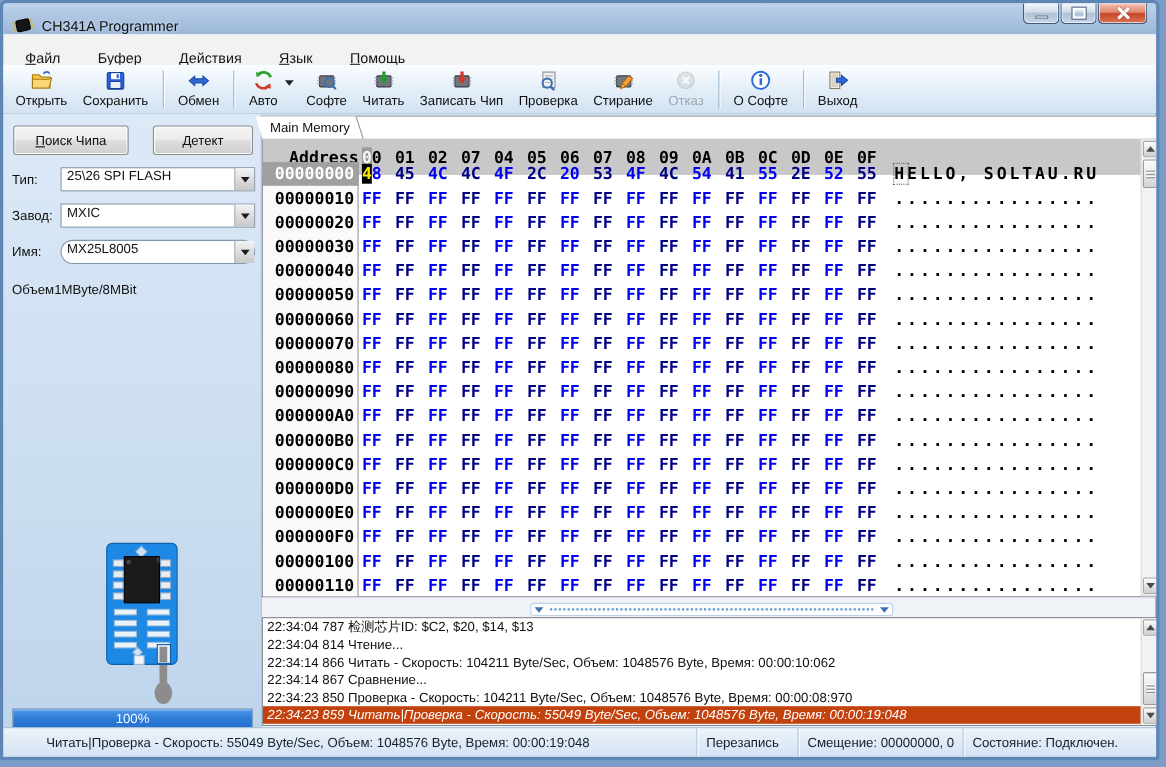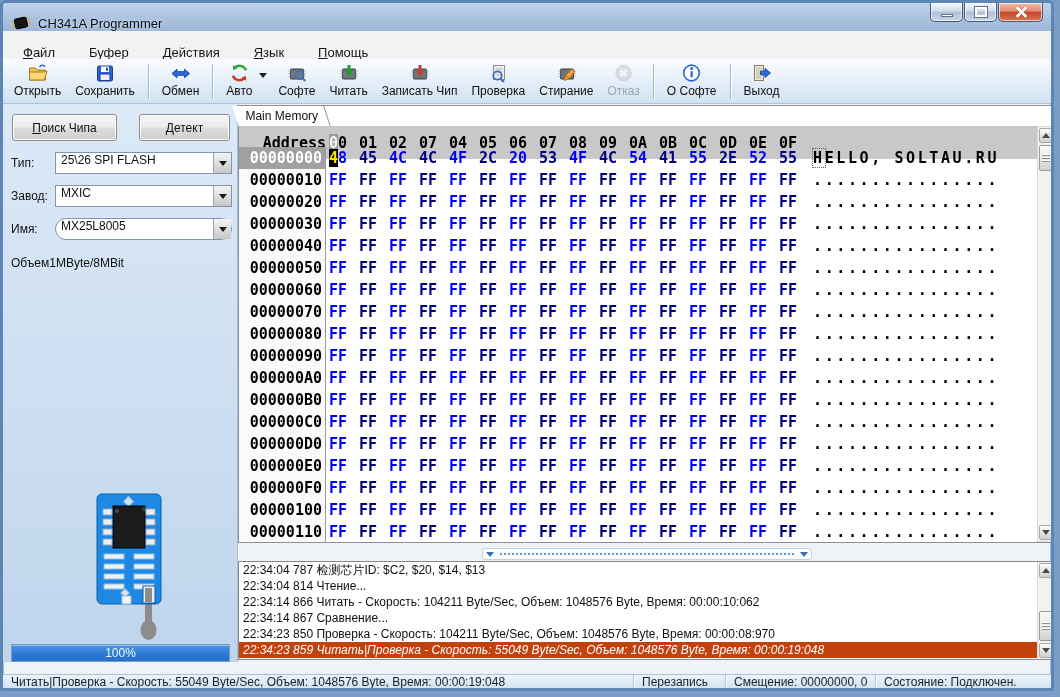--- a/index.html
+++ b/index.html
@@ -114,23 +114,23 @@
   .hs-arrow{width:0;height:0;border-left:4px solid transparent;border-right:4px solid transparent;border-top:5px solid #3A72B0;margin:0 3px;}
 
   
   .log-box{position:absolute;left:235px;top:558px;width:817px;height:99px;background:#fff;border:1px solid #828790;overflow:hidden;}
   .log-line{height:16px;line-height:16px;font-size:12px;color:#101010;padding-left:4px;white-space:nowrap;}
   .log-line.selected{background:#c2410c;color:#fff;font-style:italic;}
   .log-vscroll{right:0;top:0;bottom:0;border:none;border-left:1px solid #DADADA;}
   .log-vscroll .sb-thumb{bottom:18px;height:30px;}
 
   
-  .statusbar{position:absolute;left:0;right:0;bottom:0;height:14px;
+  .statusbar{position:absolute;left:0;right:0;bottom:0;height:27px;
              background:linear-gradient(#EDF4FB,#D3E2F2);border-top:1px solid #A9C3DC;
-             display:flex;align-items:center;font-size:12px;color:#15202B;}
+             display:flex;align-items:center;font-size:12px;color:#15202B;padding-left:31px;}
   .status-seg{padding:0 8px;white-space:nowrap;overflow:hidden;height:100%;display:flex;align-items:center;
               border-right:1px solid #AFC6DB;box-shadow:1px 0 0 #FFFFFF;}
   .status-seg:first-child{flex:1;}
   .status-seg:last-child{border-right:none;box-shadow:none;}
 </style>
 </head>
 <body>
 
 <div class="window">
 

